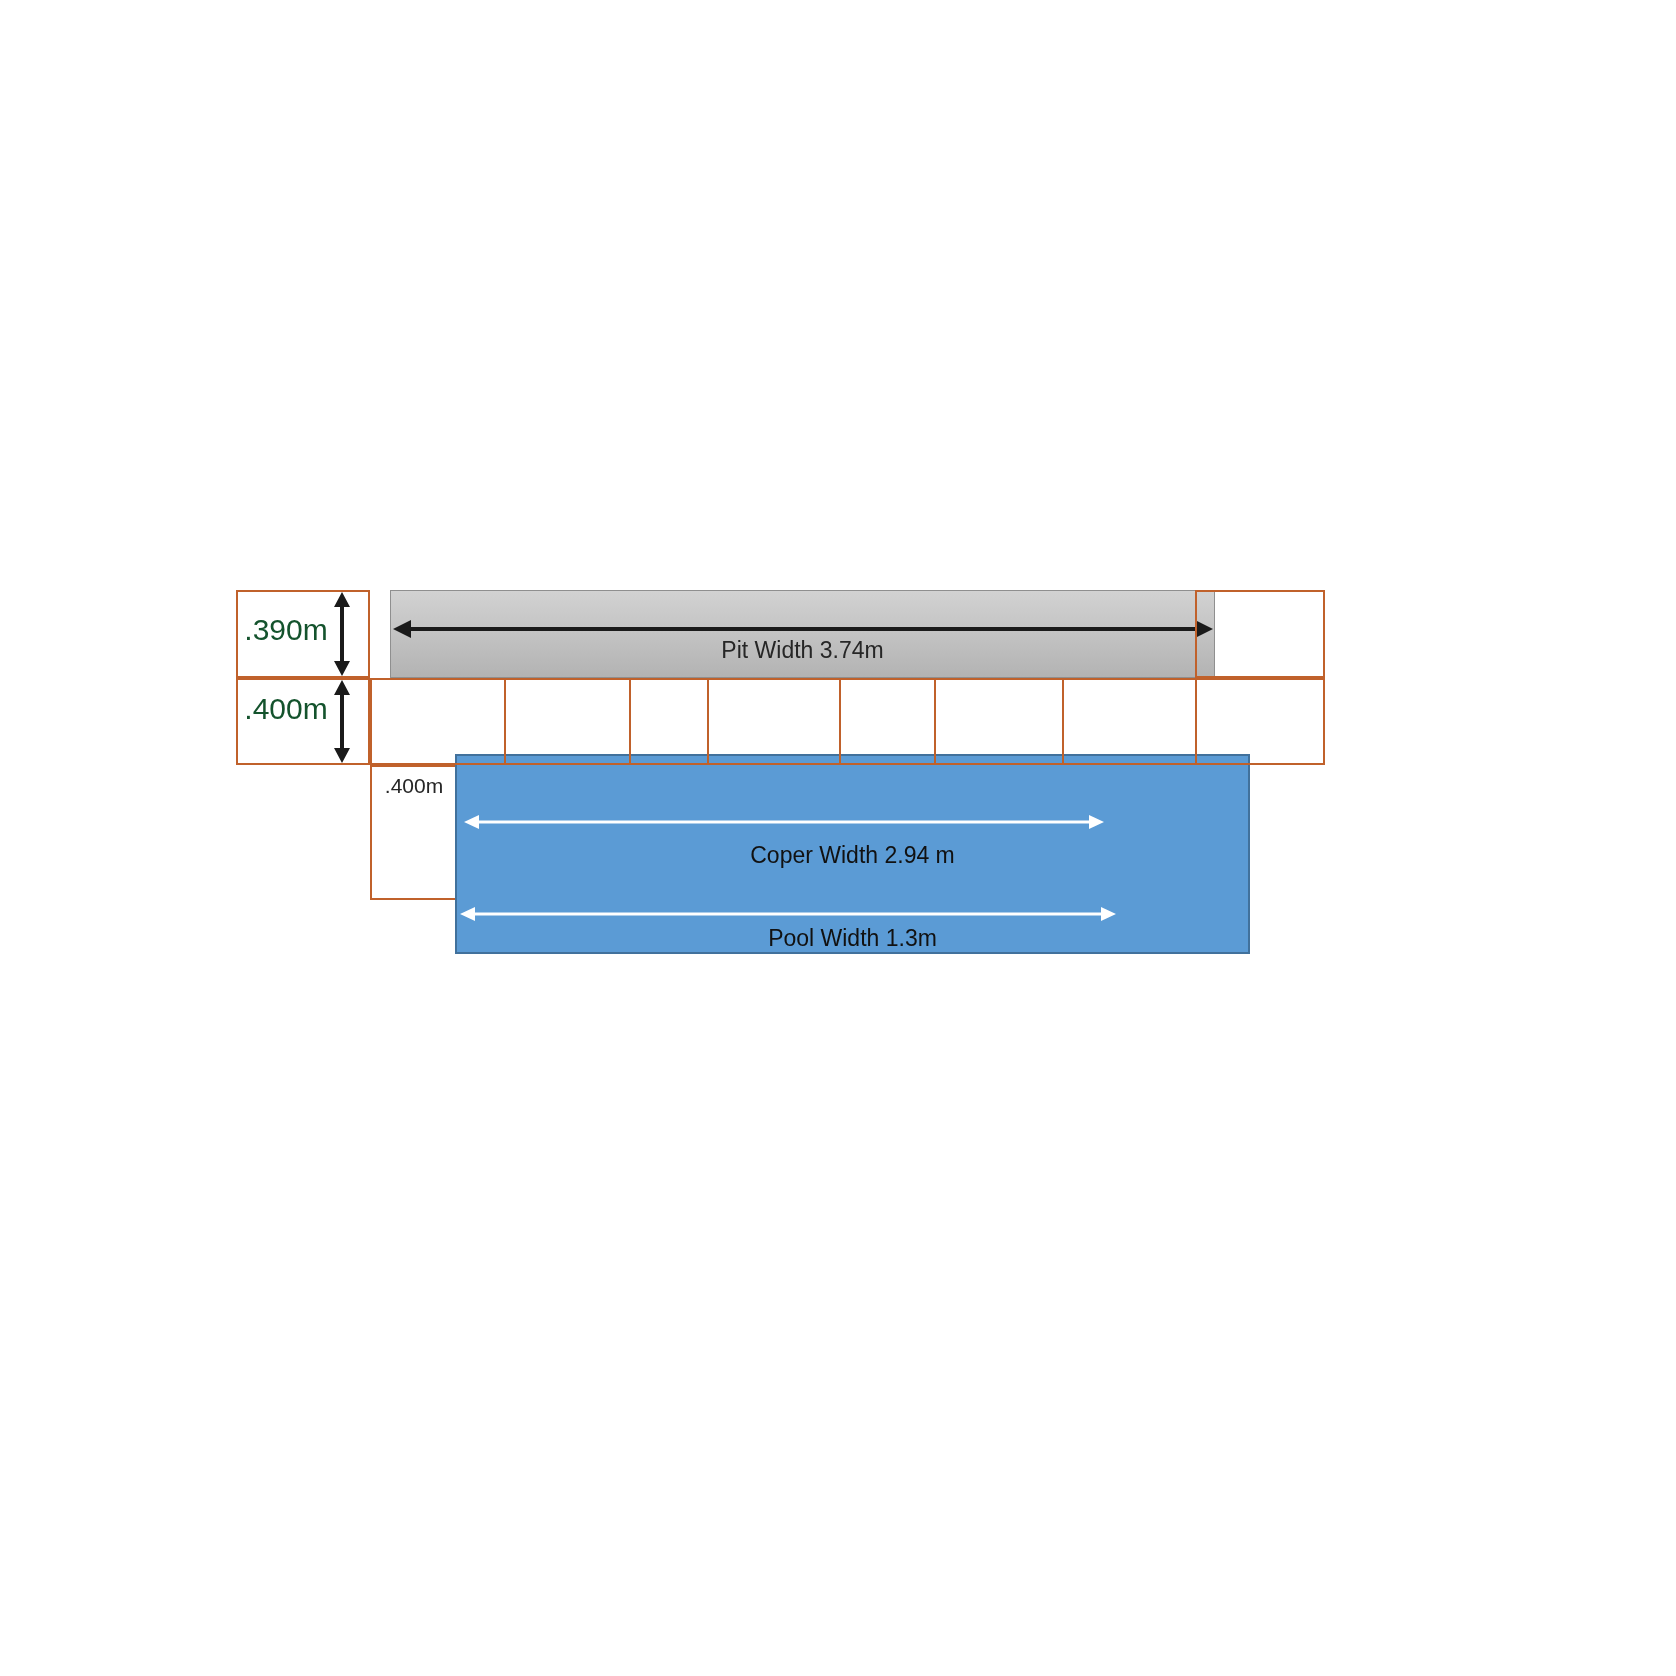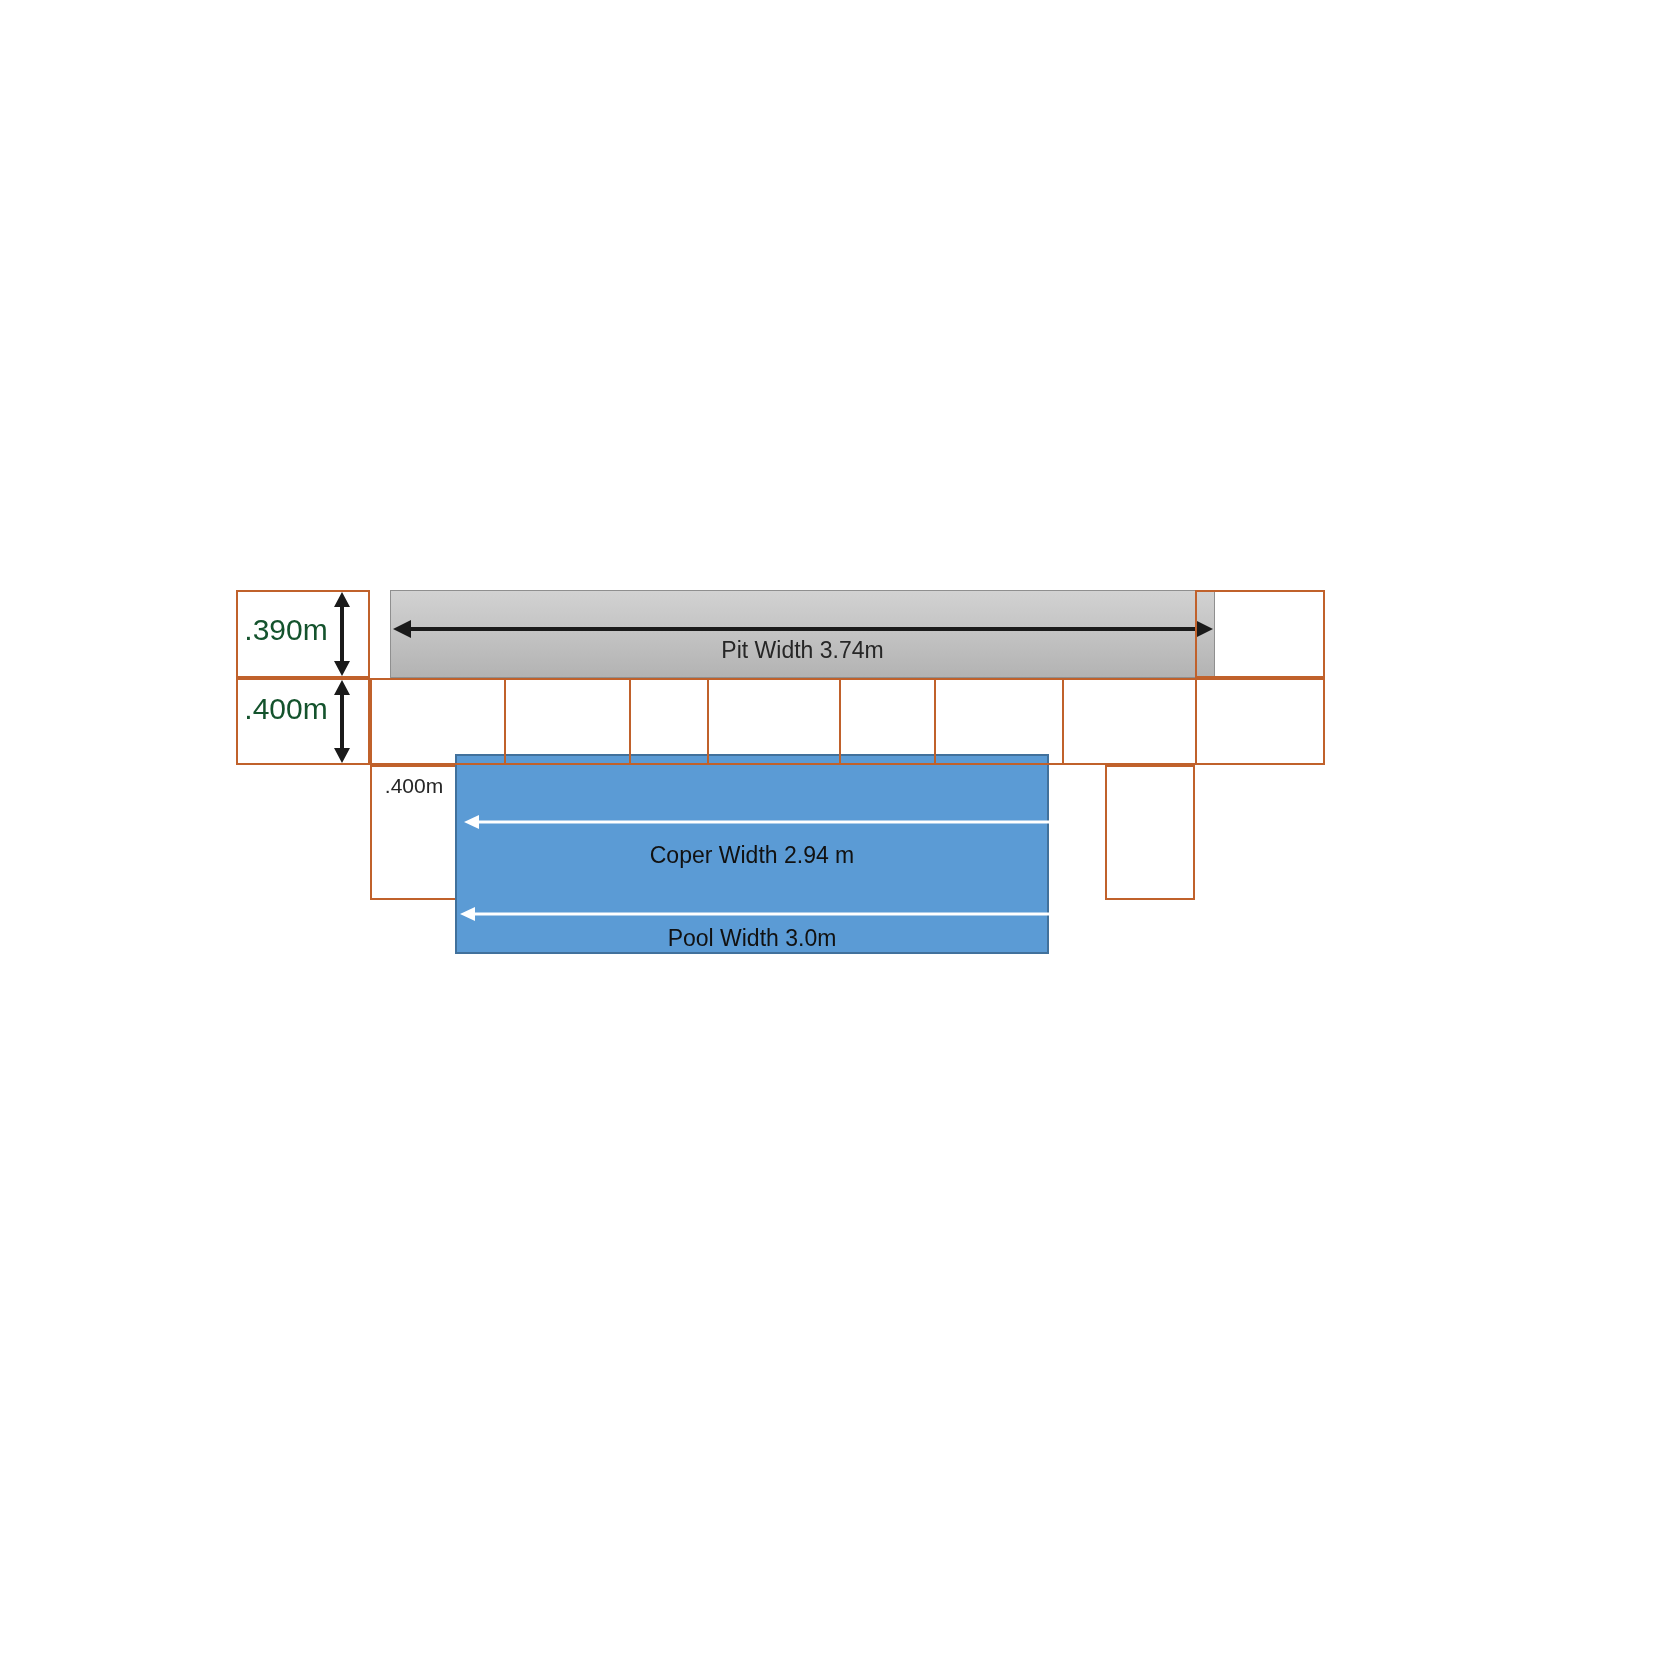--- a/index.html
+++ b/index.html
@@ -40,21 +40,21 @@
     left: 0; right: 0; top: 46px;
     text-align: center;
     font-size: 23px;
   }
   .pit-arrow { position: absolute; left: 2px; top: 27px; }
 
   
   .pool {
     position: absolute;
     left: 455px; top: 754px;
-    width: 594px; height: 200px;
+    width: 795px; height: 200px;
     background: var(--pool-fill, #5B9BD5);
     border: 2px solid var(--pool-border, #41719C);
   }
   .pool .coper-arrow { position: absolute; left: 7px; top: 57px; }
   .pool .pool-arrow  { position: absolute; left: 3px; top: 149px; }
   .pool .coper-label, .pool .pool-label {
     position: absolute; left: 0; right: 0;
     text-align: center; font-size: 23px;
     color: #111111;
   }
@@ -118,21 +118,21 @@
       <line x1="13" y1="9" x2="627" y2="9" stroke="currentColor" stroke-width="3"></line>
       <polygon points="0,9 15,2 15,16" fill="currentColor"></polygon>
       <polygon points="640,9 625,2 625,16" fill="currentColor"></polygon>
     </svg>
     <div class="coper-label">Coper Width 2.94 m</div>
     <svg class="pool-arrow arrow-white" width="656" height="18">
       <line x1="13" y1="9" x2="643" y2="9" stroke="currentColor" stroke-width="3"></line>
       <polygon points="0,9 15,2 15,16" fill="currentColor"></polygon>
       <polygon points="656,9 641,2 641,16" fill="currentColor"></polygon>
     </svg>
-    <div class="pool-label">Pool Width 3.0m</div>
+    <div class="pool-label">Pool Width 1.3m</div>
   </div>
 
   <div class="obox cell-top-left"></div>
   <div class="obox cell-top-right"></div>
 
   <div class="obox cell-row2-label"></div>
   <div class="obox row2-strip">
     <div class="divider" style="left:132px"></div>
     <div class="divider" style="left:257px"></div>
     <div class="divider" style="left:335px"></div>

